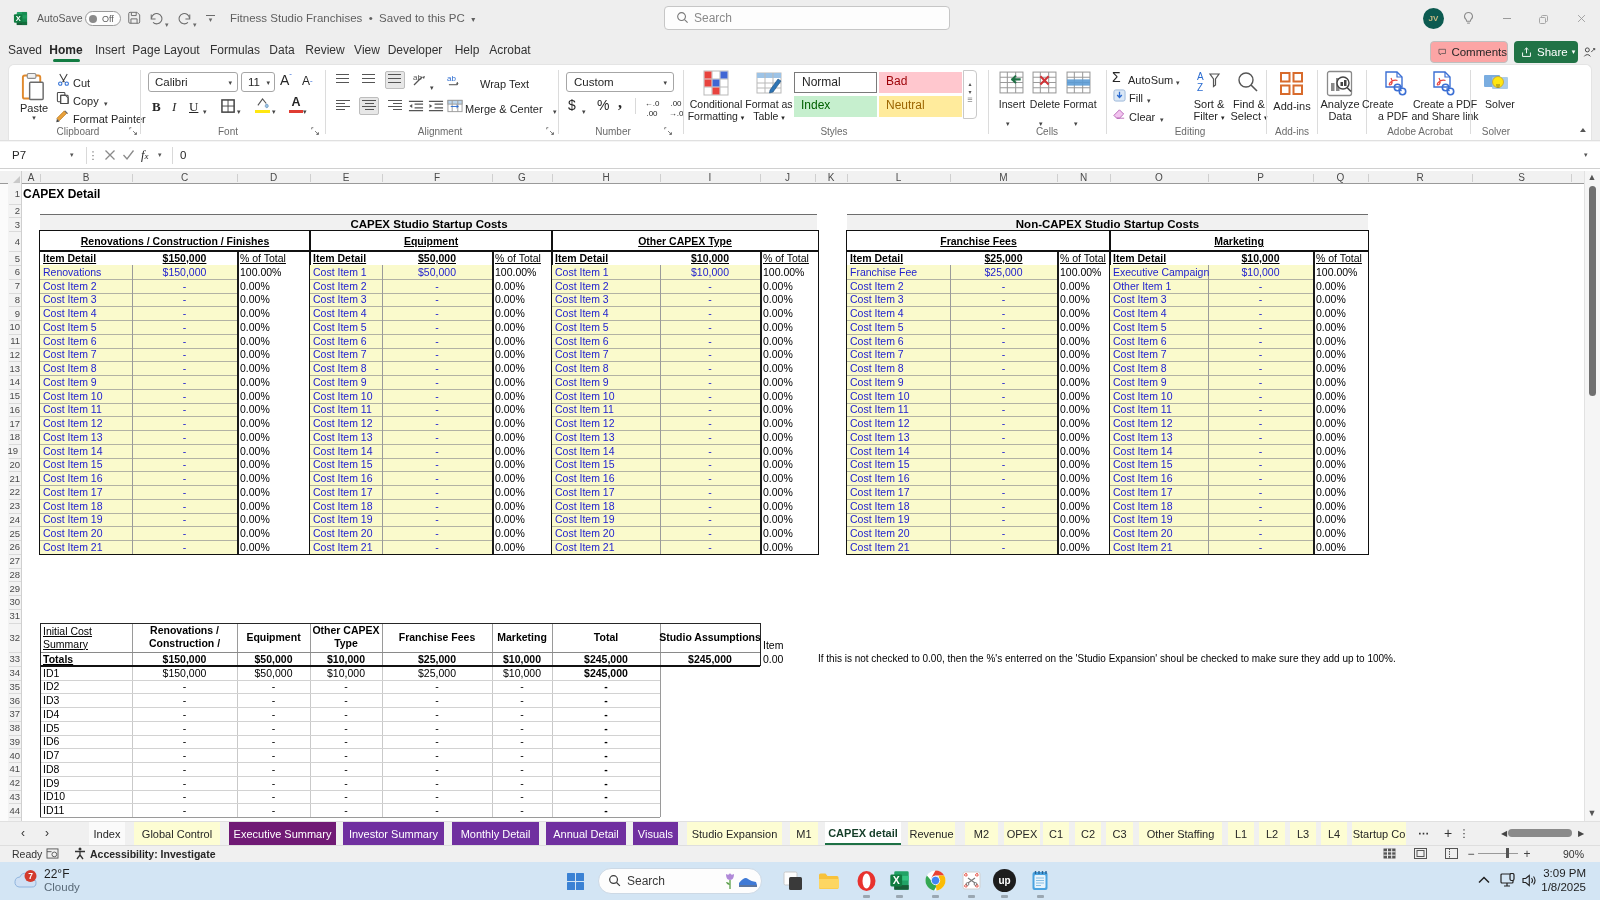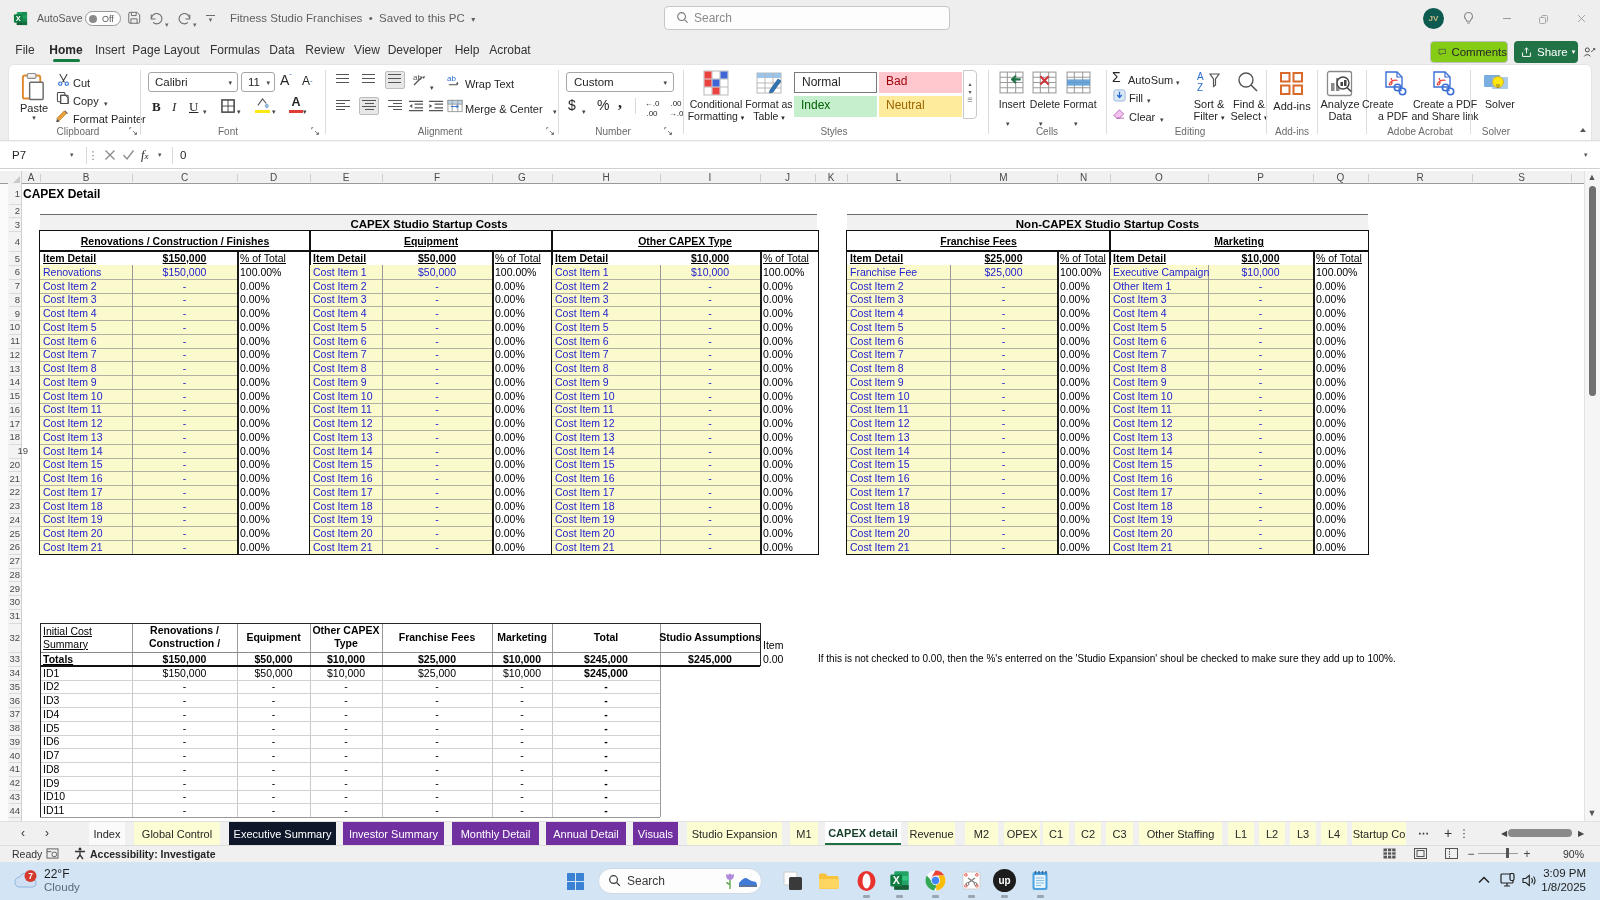--- a/index.html
+++ b/index.html
@@ -59,33 +59,33 @@
     <path d="M7 1.5 a4.3 4.3 0 0 1 2.5 7.8 l-.5 1.7 h-4 l-.5 -1.7 a4.3 4.3 0 0 1 2.5 -7.8 z"></path>
     <path d="M5.5 13 h3"></path>
   </svg>
 <div class="ab" style="left:1503px;top:17.5px;width:8px;height:1.3px;background:#9a9a9a"></div>
 <div class="ab" style="left:1541px;top:15px;width:6.5px;height:6.5px;border:1px solid #a6a6a6;border-radius:1.5px"></div>
 <div class="ab" style="left:1539px;top:17px;width:6.5px;height:6.5px;border:1px solid #a6a6a6;border-radius:1.5px;background:#eee"></div>
 <svg class="ab" style="left:1577px;top:13.5px" width="9" height="9" viewBox="0 0 12 12" stroke="#9a9a9a" stroke-width="1.2">
     <path d="M1.5 1.5 L10.5 10.5 M10.5 1.5 L1.5 10.5"></path>
   </svg>
 <div class="ab" style="left:0;top:36px;width:1600px;height:28px;background:#eeeeee"></div>
-<span class="ab" style="left:25px;top:43px;transform:translateX(-50%);font-size:12px;white-space:nowrap;color:#323232">File</span>
+<span class="ab" style="left:25px;top:43px;transform:translateX(-50%);font-size:12px;white-space:nowrap;color:#323232">Saved</span>
 <span class="ab" style="left:66px;top:43px;transform:translateX(-50%);font-size:12px;white-space:nowrap;font-weight:bold;color:#262626">Home</span>
 <span class="ab" style="left:110px;top:43px;transform:translateX(-50%);font-size:12px;white-space:nowrap;color:#323232">Insert</span>
 <span class="ab" style="left:166px;top:43px;transform:translateX(-50%);font-size:12px;white-space:nowrap;color:#323232">Page Layout</span>
 <span class="ab" style="left:235px;top:43px;transform:translateX(-50%);font-size:12px;white-space:nowrap;color:#323232">Formulas</span>
 <span class="ab" style="left:282px;top:43px;transform:translateX(-50%);font-size:12px;white-space:nowrap;color:#323232">Data</span>
 <span class="ab" style="left:325px;top:43px;transform:translateX(-50%);font-size:12px;white-space:nowrap;color:#323232">Review</span>
 <span class="ab" style="left:367px;top:43px;transform:translateX(-50%);font-size:12px;white-space:nowrap;color:#323232">View</span>
 <span class="ab" style="left:415px;top:43px;transform:translateX(-50%);font-size:12px;white-space:nowrap;color:#323232">Developer</span>
 <span class="ab" style="left:467px;top:43px;transform:translateX(-50%);font-size:12px;white-space:nowrap;color:#323232">Help</span>
 <span class="ab" style="left:510px;top:43px;transform:translateX(-50%);font-size:12px;white-space:nowrap;color:#323232">Acrobat</span>
 <div class="ab" style="left:53px;top:59px;width:27px;height:3px;background:#127c42;border-radius:2px"></div>
-<div class="ab vc" style="left:1430px;top:41px;width:78px;height:22px;background:#84cc16;border:1px solid #bfbfbf;border-radius:4px;padding-left:7px">
+<div class="ab vc" style="left:1430px;top:41px;width:78px;height:22px;background:#fca5a5;border:1px solid #bfbfbf;border-radius:4px;padding-left:7px">
     <svg width="12" height="12" viewBox="0 0 14 14" fill="none" stroke="#444" stroke-width="1.1">
       <path d="M1.5 2.5 h11 v7 h-6.5 l-2.5 2.5 v-2.5 h-2 z"></path>
     </svg>
     <span style="font-size:11.5px;color:#262626;margin-left:5px">Comments</span>
   </div>
 <div class="ab vc" style="left:1514px;top:41px;width:64px;height:22px;background:#217346;border-radius:4px;padding-left:7px">
     <svg width="11" height="11" viewBox="0 0 14 14" fill="none" stroke="#fff" stroke-width="1.2">
       <path d="M7 8 V1.5 M4.5 3.5 L7 1.2 L9.5 3.5 M2 7 v5 h10 v-5"></path>
     </svg>
     <span style="font-size:11.5px;color:#fff;margin-left:5px">Share</span>
@@ -210,21 +210,21 @@
     <path d="M1 2 h15 M1 12 h15 M7 5 h9 M7 9 h9" stroke="#555" stroke-width="1.3"></path>
     <path d="M1.5 5 v4 l3 -2 z" fill="#555"></path>
   </svg>
 <svg class="ab" style="left:447px;top:73px" width="15" height="15" viewBox="0 0 16 16">
     <text x="0" y="8" font-size="8.5" fill="#2a6bd0" font-family="Liberation Sans">ab</text>
     <path d="M2 12.5 h9" stroke="#555" stroke-width="1.1"></path>
     <path d="M11 12.5 v-3" stroke="#555" stroke-width="1.1"></path>
     <path d="M11 9.5 l2.2 0" stroke="#555" stroke-width="0"></path>
     <path d="M9.5 10.8 l1.5 1.7 1.5 -1.7" fill="#555"></path>
   </svg>
-<div class="ab" style="left:465px;top:74px;width:70px;height:13px;"><span style="font-size:11px;color:#262626">Wrap Text</span></div>
+<div class="ab" style="left:480px;top:74px;width:70px;height:13px;"><span style="font-size:11px;color:#262626">Wrap Text</span></div>
 <svg class="ab" style="left:447px;top:99px" width="16" height="14" viewBox="0 0 17 14">
     <rect x="1" y="1" width="15" height="12" fill="#fff" stroke="#9a9a9a"></rect>
     <rect x="1" y="1" width="15" height="4" fill="#bdd7ee" stroke="#9a9a9a"></rect>
     <path d="M5.5 1 v12 M11.5 1 v12" stroke="#9a9a9a"></path>
     <path d="M4 7.5 h8 M10 6 l2 1.5 -2 1.5" stroke="#2a6bd0" fill="none"></path>
   </svg>
 <div class="ab" style="left:465px;top:99px;width:100px;height:13px;"><span style="font-size:11px;color:#262626">Merge &amp; Center</span></div>
 <div class="ab" style="left:553px;top:100px;width:10px;height:11px;"><span style="font-size:7px;color:#444">▾</span></div>
 <div class="ab" style="left:380px;top:124px;width:120px;height:14px;display:flex;align-items:center;justify-content:center">
     <span style="font-size:10px;color:#6a6a6a">Alignment</span>
@@ -621,21 +621,21 @@
   </div>
 <div class="ab" style="left:9px;top:416.25px;width:12px;height:1px;background:#dadada"></div>
 <div class="ab" style="left:8px;top:416.25px;width:12px;height:13.75px;display:flex;align-items:center;justify-content:flex-end">
     <span style="font-size:9.5px;color:#4a4a4a">17</span>
   </div>
 <div class="ab" style="left:9px;top:430px;width:12px;height:1px;background:#dadada"></div>
 <div class="ab" style="left:8px;top:430px;width:12px;height:13.75px;display:flex;align-items:center;justify-content:flex-end">
     <span style="font-size:9.5px;color:#4a4a4a">18</span>
   </div>
 <div class="ab" style="left:9px;top:443.75px;width:12px;height:1px;background:#dadada"></div>
-<div class="ab" style="left:16px;top:443.75px;width:12px;height:13.75px;display:flex;align-items:center;justify-content:flex-end">
+<div class="ab" style="left:6px;top:443.75px;width:12px;height:13.75px;display:flex;align-items:center;justify-content:flex-end">
     <span style="font-size:9.5px;color:#4a4a4a">19</span>
   </div>
 <div class="ab" style="left:9px;top:457.5px;width:12px;height:1px;background:#dadada"></div>
 <div class="ab" style="left:8px;top:457.5px;width:12px;height:13.75px;display:flex;align-items:center;justify-content:flex-end">
     <span style="font-size:9.5px;color:#4a4a4a">20</span>
   </div>
 <div class="ab" style="left:9px;top:471.25px;width:12px;height:1px;background:#dadada"></div>
 <div class="ab" style="left:8px;top:471.25px;width:12px;height:13.75px;display:flex;align-items:center;justify-content:flex-end">
     <span style="font-size:9.5px;color:#4a4a4a">21</span>
   </div>
@@ -2201,21 +2201,21 @@
   </div>
 <div class="ab" style="left:0;top:821px;width:1600px;height:24px;background:#f0f0f0;border-top:1px solid #e0e0e0"></div>
 <div class="ab" style="left:14px;top:821px;width:18px;height:24px;display:flex;align-items:center;justify-content:center">
     <span style="font-size:12px;color:#333">‹</span>
   </div>
 <div class="ab" style="left:38px;top:821px;width:18px;height:24px;display:flex;align-items:center;justify-content:center">
     <span style="font-size:12px;color:#333">›</span>
   </div>
 <div class="ab" style="left:89px;top:822px;width:36px;height:23px;background:#fafafa;color:#262626;display:flex;align-items:center;justify-content:center;font-size:11px;white-space:nowrap;overflow:hidden">Index</div>
 <div class="ab" style="left:134px;top:822px;width:86px;height:23px;background:#fdfdd3;color:#262626;display:flex;align-items:center;justify-content:center;font-size:11px;white-space:nowrap;overflow:hidden">Global Control</div>
-<div class="ab" style="left:229px;top:822px;width:107px;height:23px;background:#0f172a;color:#fff;display:flex;align-items:center;justify-content:center;font-size:11px;white-space:nowrap;overflow:hidden">Executive Summary</div>
+<div class="ab" style="left:229px;top:822px;width:107px;height:23px;background:#701a75;color:#fff;display:flex;align-items:center;justify-content:center;font-size:11px;white-space:nowrap;overflow:hidden">Executive Summary</div>
 <div class="ab" style="left:343px;top:822px;width:101px;height:23px;background:#7030a0;color:#fff;display:flex;align-items:center;justify-content:center;font-size:11px;white-space:nowrap;overflow:hidden">Investor Summary</div>
 <div class="ab" style="left:452px;top:822px;width:87px;height:23px;background:#7030a0;color:#fff;display:flex;align-items:center;justify-content:center;font-size:11px;white-space:nowrap;overflow:hidden">Monthly Detail</div>
 <div class="ab" style="left:546px;top:822px;width:80px;height:23px;background:#7030a0;color:#fff;display:flex;align-items:center;justify-content:center;font-size:11px;white-space:nowrap;overflow:hidden">Annual Detail</div>
 <div class="ab" style="left:633px;top:822px;width:45px;height:23px;background:#7030a0;color:#fff;display:flex;align-items:center;justify-content:center;font-size:11px;white-space:nowrap;overflow:hidden">Visuals</div>
 <div class="ab" style="left:687px;top:822px;width:95px;height:23px;background:#fdfdd3;color:#262626;display:flex;align-items:center;justify-content:center;font-size:11px;white-space:nowrap;overflow:hidden">Studio Expansion</div>
 <div class="ab" style="left:790px;top:822px;width:28px;height:23px;background:#fdfdd3;color:#262626;display:flex;align-items:center;justify-content:center;font-size:11px;white-space:nowrap;overflow:hidden">M1</div>
 <div class="ab" style="left:825px;top:822px;width:76px;height:23px;background:#fff;color:#143d28;font-weight:bold;border-bottom:2.5px solid #1e7145;display:flex;align-items:center;justify-content:center;font-size:11px;white-space:nowrap;overflow:hidden">CAPEX detail</div>
 <div class="ab" style="left:908px;top:822px;width:47px;height:23px;background:#fdfdd3;color:#262626;display:flex;align-items:center;justify-content:center;font-size:11px;white-space:nowrap;overflow:hidden">Revenue</div>
 <div class="ab" style="left:965px;top:822px;width:33px;height:23px;background:#fdfdd3;color:#262626;display:flex;align-items:center;justify-content:center;font-size:11px;white-space:nowrap;overflow:hidden">M2</div>
 <div class="ab" style="left:1004px;top:822px;width:36px;height:23px;background:#fdfdd3;color:#262626;display:flex;align-items:center;justify-content:center;font-size:11px;white-space:nowrap;overflow:hidden">OPEX</div>

